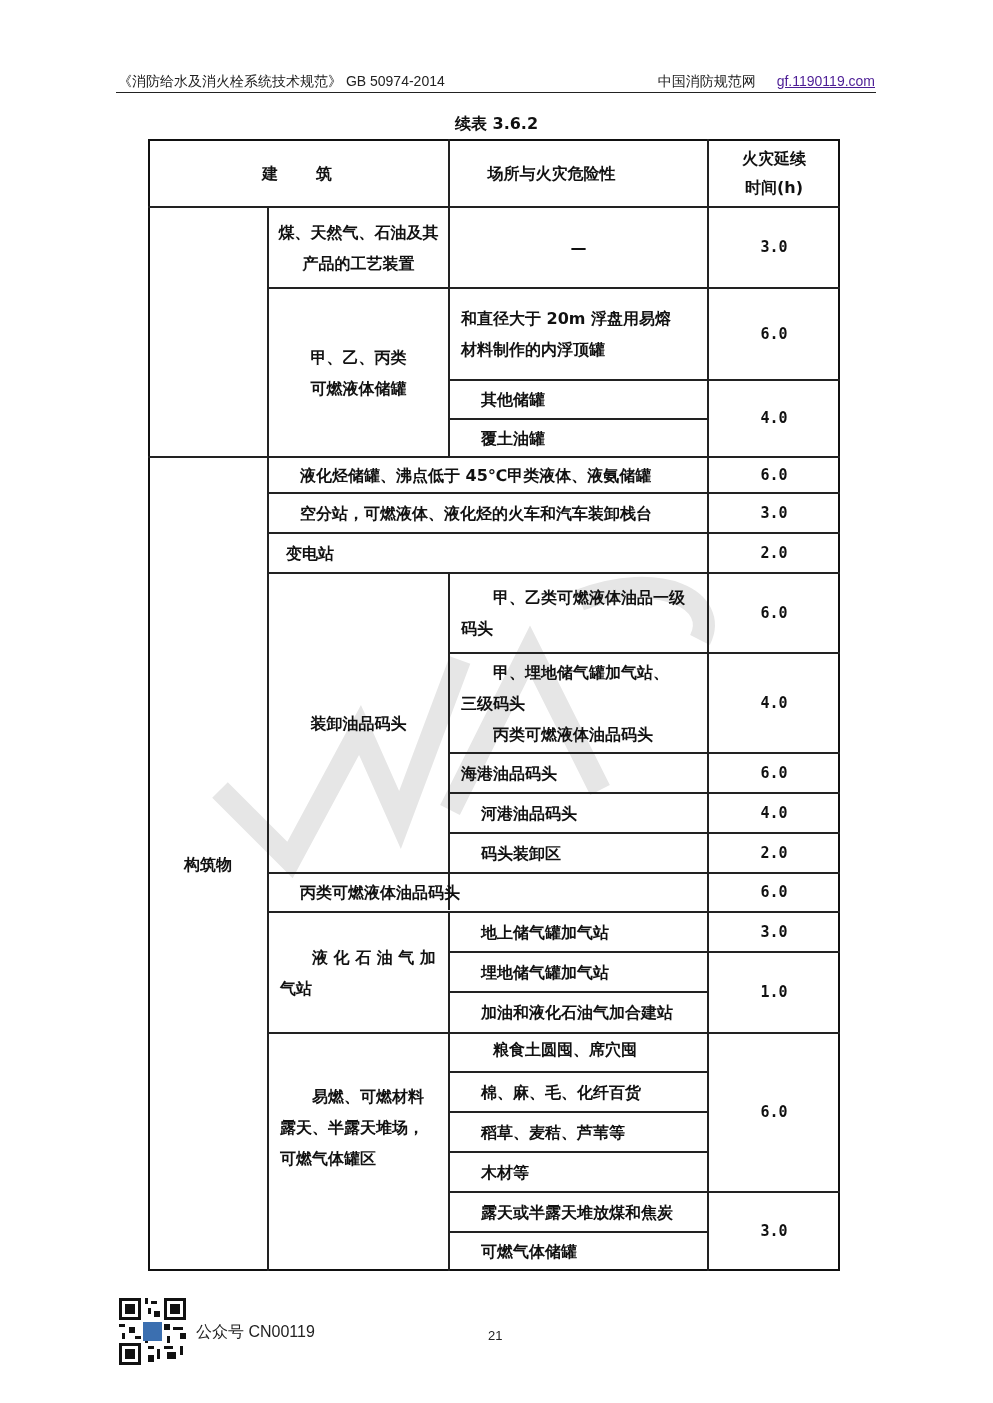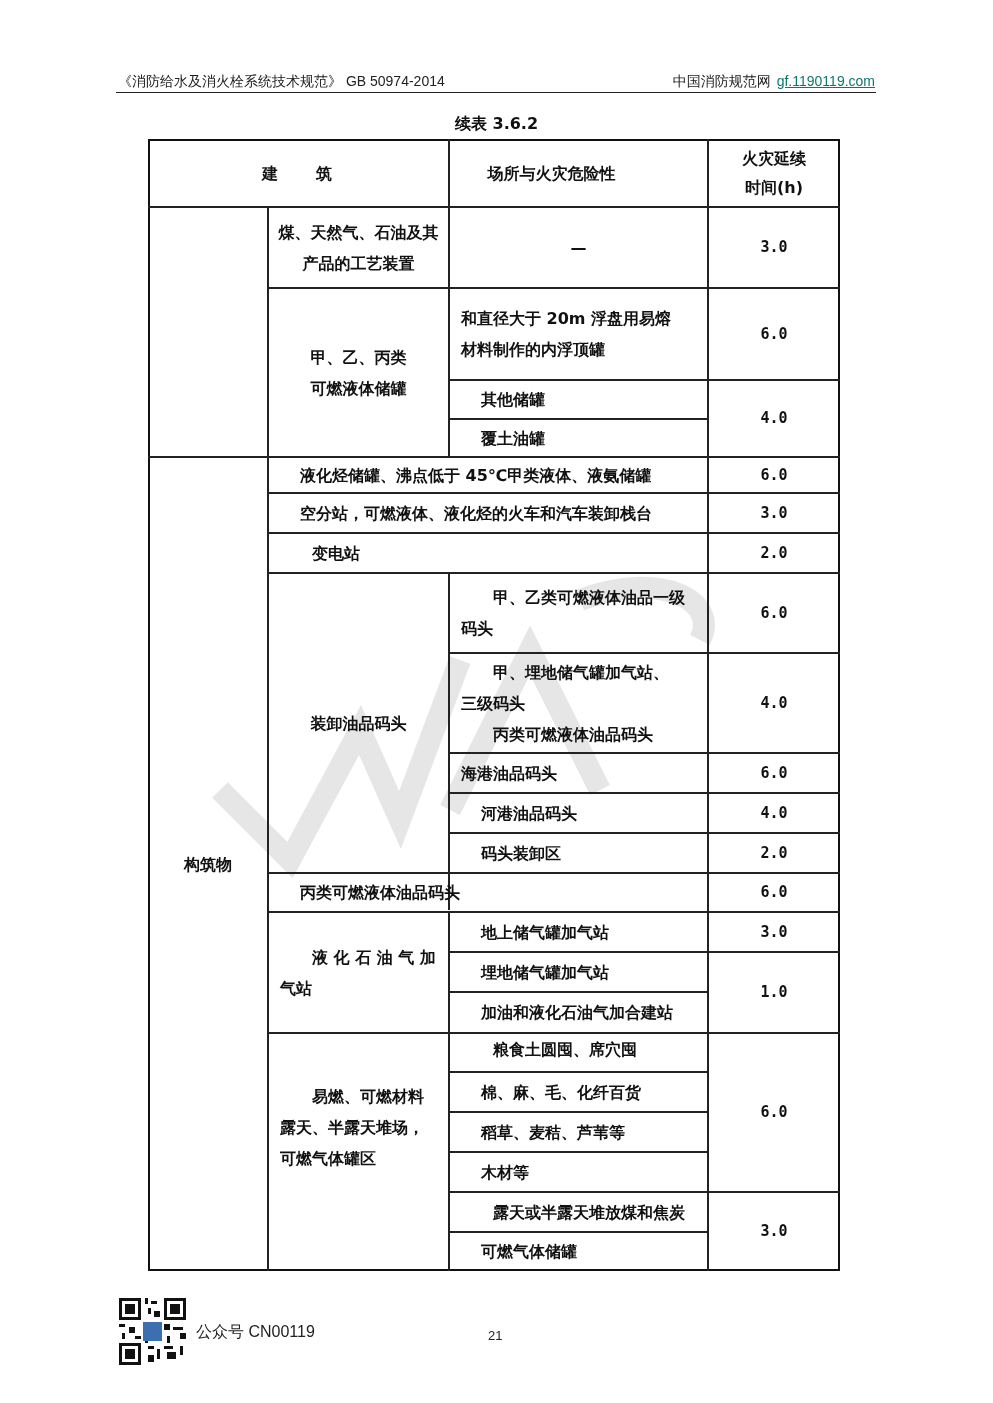--- a/index.html
+++ b/index.html
@@ -1,21 +1,21 @@
 <!DOCTYPE html>
 <html><head>
 <meta charset="utf-8">
 <style>
   html, body { margin:0; padding:0; background:#ffffff; }
   body { width:993px; height:1403px; position:relative; overflow:hidden;
          font-family:"DejaVu Sans","Liberation Sans",sans-serif; color:#111; }
   .abs { position:absolute; }
   .hdr-left { left:118px; top:73px; font-size:14px; color:#222; font-family:"Liberation Sans","DejaVu Sans",sans-serif; }
   .hdr-right { right:118px; top:73px; font-size:14px; color:#222; font-family:"Liberation Sans","DejaVu Sans",sans-serif; }
-  .hdr-right a { color:#0f766e; text-decoration:underline; margin-left:6px; }
+  .hdr-right a { color:#4c1d95; text-decoration:underline; margin-left:21px; }
   .hdr-rule { left:116px; top:92px; width:760px; height:1px; background:#222; }
   .caption { left:0; width:993px; top:114px; text-align:center; font-size:16px; font-weight:bold; }
   .table { left:148px; top:139px; width:692px; height:1132px; border:2px solid #111; box-sizing:border-box; }
   .hl { position:absolute; height:1.5px; background:#222; }
   .vl { position:absolute; width:1.5px; background:#222; }
   .cell { position:absolute; display:flex; align-items:center; box-sizing:border-box; font-size:16px; font-weight:bold; line-height:31px; }
   .cell.center { justify-content:center; text-align:center; }
   .cell.left { justify-content:flex-start; text-align:left; padding-left:12px; padding-right:8px; }
   .cell.val { justify-content:center; font-family:"DejaVu Sans Mono","Liberation Mono",monospace; font-size:15px; font-weight:bold; }
   .indent { text-indent:2em; }
@@ -105,21 +105,21 @@
 </div>
 <div class="cell val" style="left:708px;top:288px;width:132px;height:92px;">6.0</div>
 <div class="cell left" style="left:449px;top:380px;width:259px;height:39px;padding-left:32px;">其他储罐</div>
 <div class="cell left" style="left:449px;top:419px;width:259px;height:38px;padding-left:32px;">覆土油罐</div>
 <div class="cell val" style="left:708px;top:380px;width:132px;height:77px;">4.0</div>
 
 <div class="cell left" style="left:268px;top:457px;width:440px;height:36px;padding-left:32px;">液化烃储罐、沸点低于 45℃甲类液体、液氨储罐</div>
 <div class="cell val" style="left:708px;top:457px;width:132px;height:36px;">6.0</div>
 <div class="cell left" style="left:268px;top:493px;width:440px;height:40px;padding-left:32px;">空分站，可燃液体、液化烃的火车和汽车装卸栈台</div>
 <div class="cell val" style="left:708px;top:493px;width:132px;height:40px;">3.0</div>
-<div class="cell left" style="left:268px;top:533px;width:440px;height:40px;padding-left:44px;">变电站</div>
+<div class="cell left" style="left:268px;top:533px;width:440px;height:40px;padding-left:18px;">变电站</div>
 <div class="cell val" style="left:708px;top:533px;width:132px;height:40px;">2.0</div>
 
 <div class="cell center" style="left:268px;top:573px;width:181px;height:300px;">装卸油品码头</div>
 <div class="cell left" style="left:449px;top:573px;width:259px;height:80px;flex-direction:column;align-items:flex-start;justify-content:center;">
   <span class="indent">甲、乙类可燃液体油品一级</span>
   <span>码头</span>
 </div>
 <div class="cell val" style="left:708px;top:573px;width:132px;height:80px;">6.0</div>
 <div class="cell left" style="left:449px;top:653px;width:259px;height:100px;flex-direction:column;align-items:flex-start;justify-content:center;">
   <span class="indent">甲、埋地储气罐加气站、</span>
@@ -150,21 +150,21 @@
 <div class="cell left" style="left:268px;top:1008px;width:181px;height:238px;flex-direction:column;align-items:flex-start;justify-content:center;">
   <span class="indent">易燃、可燃材料</span>
   <span>露天、半露天堆场，</span>
   <span>可燃气体罐区</span>
 </div>
 <div class="cell left" style="left:449px;top:1033px;width:259px;height:32px;padding-left:44px;">粮食土圆囤、席穴囤</div>
 <div class="cell left" style="left:449px;top:1072px;width:259px;height:40px;padding-left:32px;">棉、麻、毛、化纤百货</div>
 <div class="cell left" style="left:449px;top:1112px;width:259px;height:40px;padding-left:32px;">稻草、麦秸、芦苇等</div>
 <div class="cell left" style="left:449px;top:1152px;width:259px;height:40px;padding-left:32px;">木材等</div>
 <div class="cell val" style="left:708px;top:1033px;width:132px;height:159px;">6.0</div>
-<div class="cell left" style="left:449px;top:1192px;width:259px;height:40px;padding-left:44px;">露天或半露天堆放煤和焦炭</div>
+<div class="cell left" style="left:449px;top:1192px;width:259px;height:40px;padding-left:32px;">露天或半露天堆放煤和焦炭</div>
 <div class="cell left" style="left:449px;top:1232px;width:259px;height:39px;padding-left:32px;">可燃气体储罐</div>
 <div class="cell val" style="left:708px;top:1192px;width:132px;height:79px;">3.0</div>
 
 <svg class="abs qr" viewBox="0 0 21 21" shape-rendering="crispEdges">
   <rect width="21" height="21" fill="#fff"></rect>
   <g fill="#111">
     <rect x="0" y="0" width="7" height="7"></rect>
       <rect x="1" y="1" width="5" height="5" fill="#fff"></rect>
       <rect x="2" y="2" width="3" height="3"></rect>
     <rect x="14" y="0" width="7" height="7"></rect>

